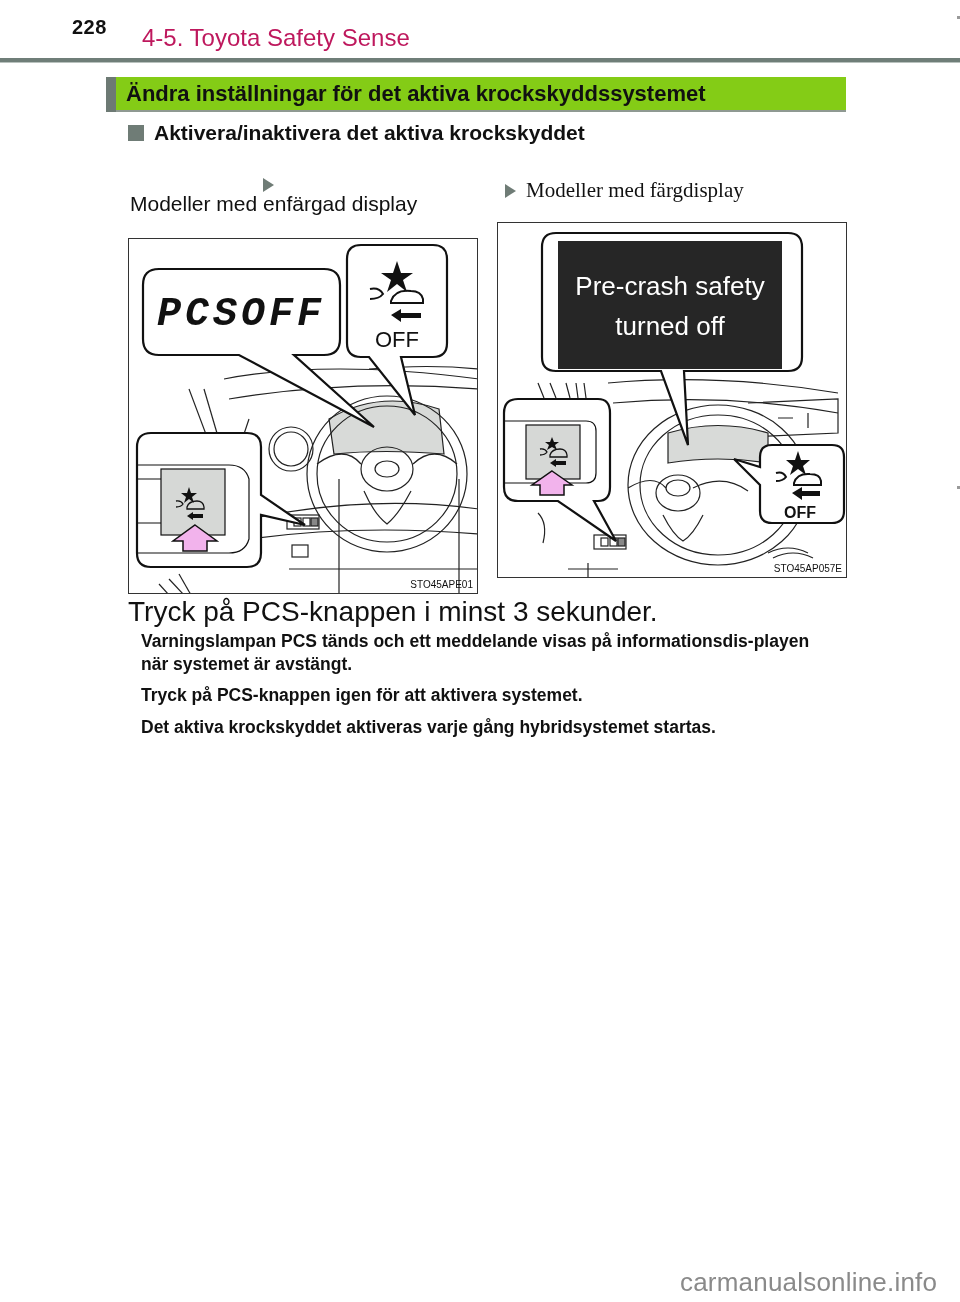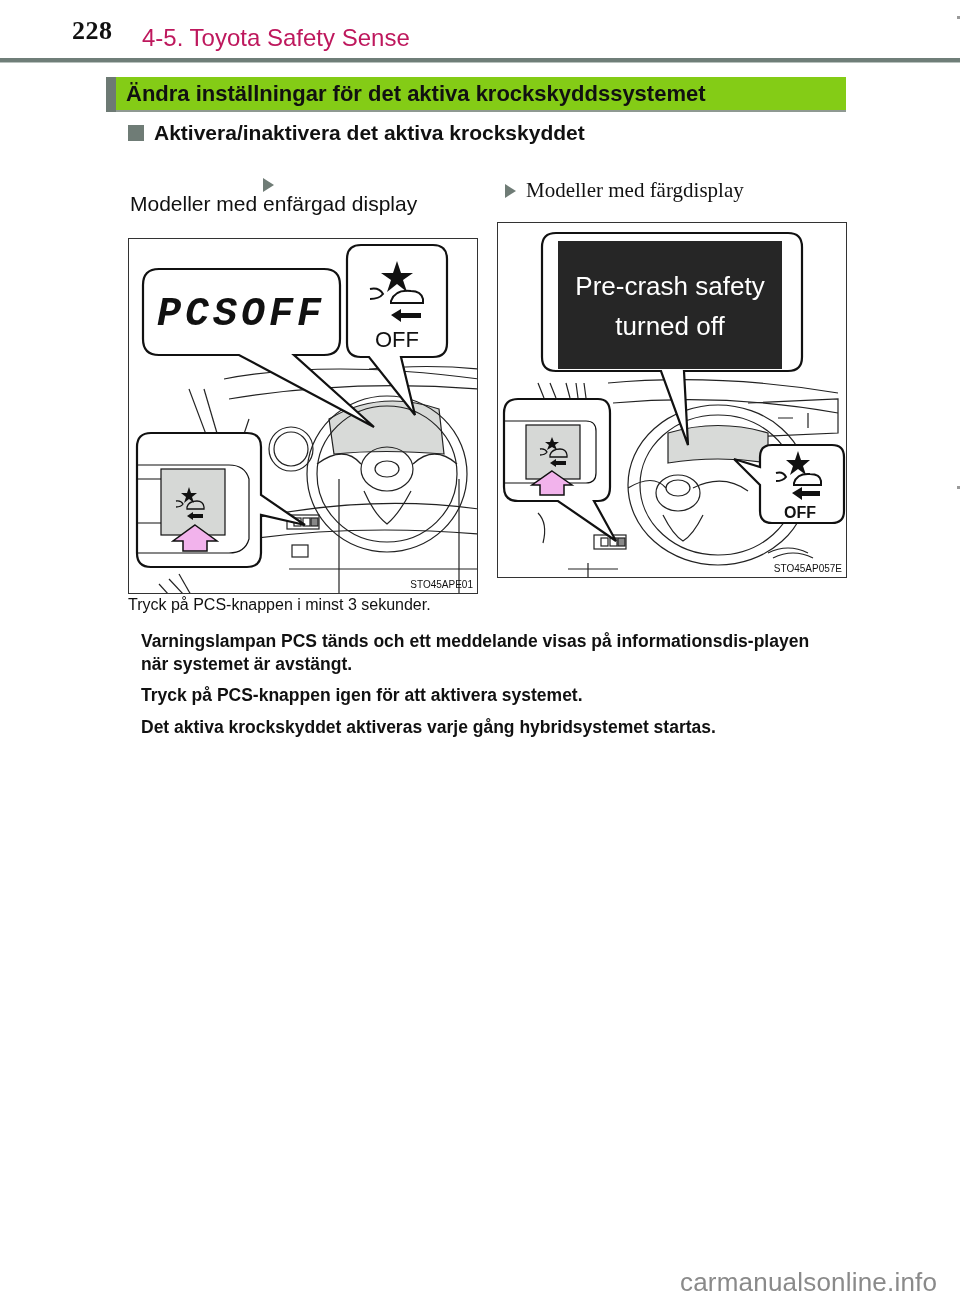--- a/index.html
+++ b/index.html
@@ -1,19 +1,19 @@
 <!DOCTYPE html>
 <html><head>
   <meta charset="utf-8">
   <style>
     * { box-sizing: border-box; margin: 0; padding: 0; }
     html, body { width: 960px; height: 1302px; background: #ffffff; overflow: hidden; }
     body { position: relative; font-family: "Liberation Sans", sans-serif; color: #111; }
 
-    .page-num { position: absolute; left: 72px; top: 16px; font-size: 26px; font-weight: bold; letter-spacing: 0.5px; font-family: Liberation Serif, serif; }
+    .page-num { position: absolute; left: 72px; top: 16px; font-size: 20px; font-weight: bold; letter-spacing: 0.5px; }
     .chapter { position: absolute; left: 142px; top: 24px; font-size: 24px; color: #be185d; }
     .header-rule { position: absolute; left: 0; right: 0; top: 58px; height: 4px; background: #6f7e78; }
     .header-rule-thin { position: absolute; left: 0; right: 0; top: 62px; height: 1px; background: #b9c2be; }
 
     .section-bar { position: absolute; left: 106px; top: 77px; width: 740px; height: 35px; background: #84cc16; border-bottom: 2px solid #8f9992; }
     .section-bar .accent { position: absolute; left: 0; top: 0; width: 10px; height: 35px; background: #6d7a74; }
     .section-bar .title { position: absolute; left: 20px; top: 4px; font-size: 22px; font-weight: bold; color: #111; }
 
     .sub-heading { position: absolute; left: 128px; top: 121px; font-size: 21px; font-weight: bold; display: flex; align-items: center; }
     .sub-heading .square { width: 16px; height: 16px; background: #6f7c76; margin-right: 10px; }
@@ -21,21 +21,21 @@
     .model-label { position: absolute; top: 178px; font-size: 21px; display: flex; align-items: center; }
     .model-label .tri { width: 0; height: 0; border-top: 7px solid transparent; border-bottom: 7px solid transparent; border-left: 11px solid #6f7c76; margin-right: 10px; }
     .model-left { left: 130px; flex-direction: column; }
     .model-right { left: 505px; font-family: Liberation Serif, serif; }
 
     .figure { position: absolute; top: 222px; width: 350px; height: 356px; border: 1px solid #333; background: #fff; overflow: hidden; }
     .fig-left { left: 128px; margin-top: 16px; }
     .fig-right { left: 497px; width: 350px; }
     .fig-code { position: absolute; right: 4px; bottom: 3px; font-size: 10px; color: #111; }
 
-    .step { position: absolute; left: 128px; top: 596px; font-size: 16px; }
+    .step { position: absolute; left: 128px; top: 596px; font-size: 28px; }
     .note { position: absolute; left: 141px; font-size: 17.5px; line-height: 23px; width: 690px; color: #111; font-weight: bold; }
     .note1 { top: 630px; }
     .note2 { top: 684px; }
     .note3 { top: 716px; }
 
     .watermark { position: absolute; left: 680px; top: 1267px; font-size: 26px; color: #8a8a8a; letter-spacing: 0.2px; }
     .edge-mark { position: absolute; width: 3px; height: 3px; background: #999; }
   </style>
 </head>
 <body>

